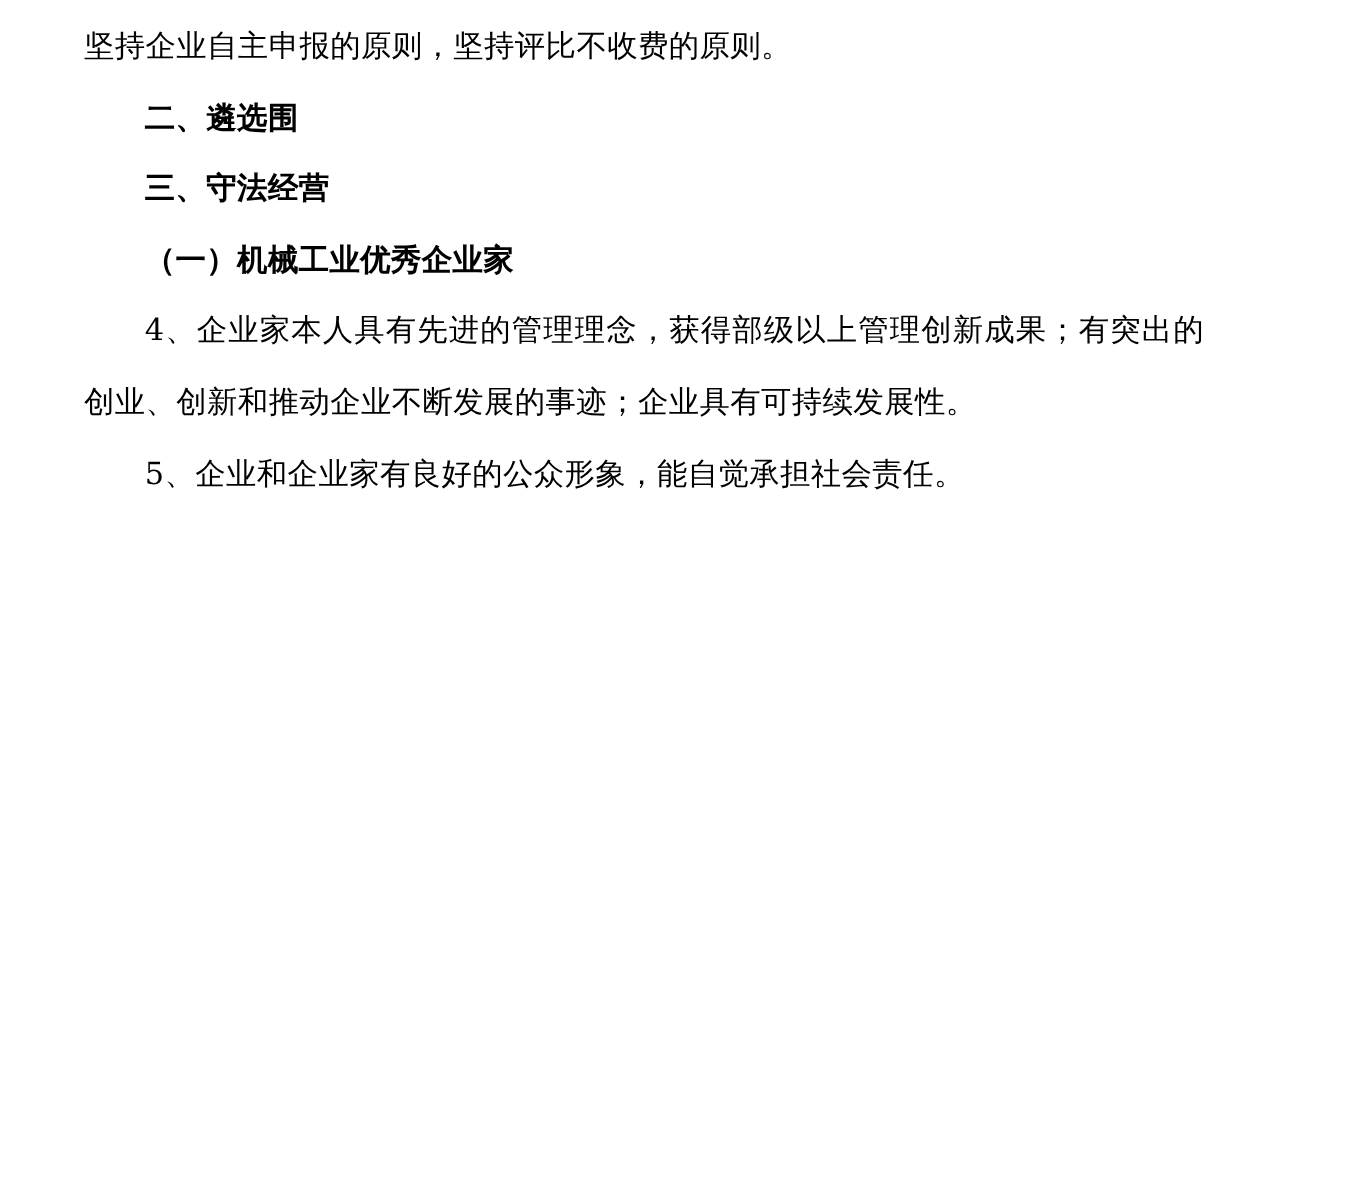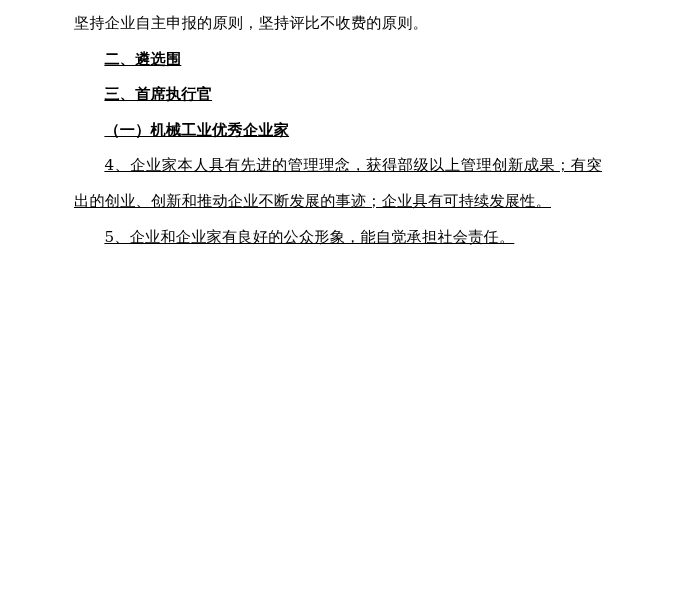--- a/index.html
+++ b/index.html
@@ -12,50 +12,49 @@
     height: 595px;
     overflow: hidden;
     font-family: "DejaVu Serif", "Liberation Serif", serif;
     color: #000000;
   }
   #page {
     position: relative;
     width: 676px;
     height: 595px;
     box-sizing: border-box;
-    padding: 0px 74px 0 74px;
+    padding: 0px 74px 0 42px;
   }
   .doc-body {
     padding-top: 6px;
   }
   p.para {
     margin: 0;
     font-size: 15.2px;
     line-height: 35.6px;
     letter-spacing: 0.2px;
     text-align: justify;
     text-justify: inter-ideograph;
     white-space: normal;
   }
   p.indent2 {
     text-indent: 2em;
-    text-decoration: underline;
   }
   p.noindent {
     text-indent: 0;
   }
   .bold {
     font-weight: bold;
   }
 </style>
 </head>
 <body>
 
 <div id="page">
   <div class="doc-body">
       <p class="para noindent">坚持企业自主申报的原则，坚持评比不收费的原则。</p>
       <p class="para indent2 bold">二、遴选围</p>
-      <p class="para indent2 bold">三、首席执行官</p>
+      <p class="para indent2 bold">三、守法经营</p>
       <p class="para indent2 bold">（一）机械工业优秀企业家</p>
       <p class="para indent2">4、企业家本人具有先进的管理理念，获得部级以上管理创新成果；有突出的创业、创新和推动企业不断发展的事迹；企业具有可持续发展性。</p>
       <p class="para indent2">5、企业和企业家有良好的公众形象，能自觉承担社会责任。</p>
     </div>
 </div>
 
 </body></html>

